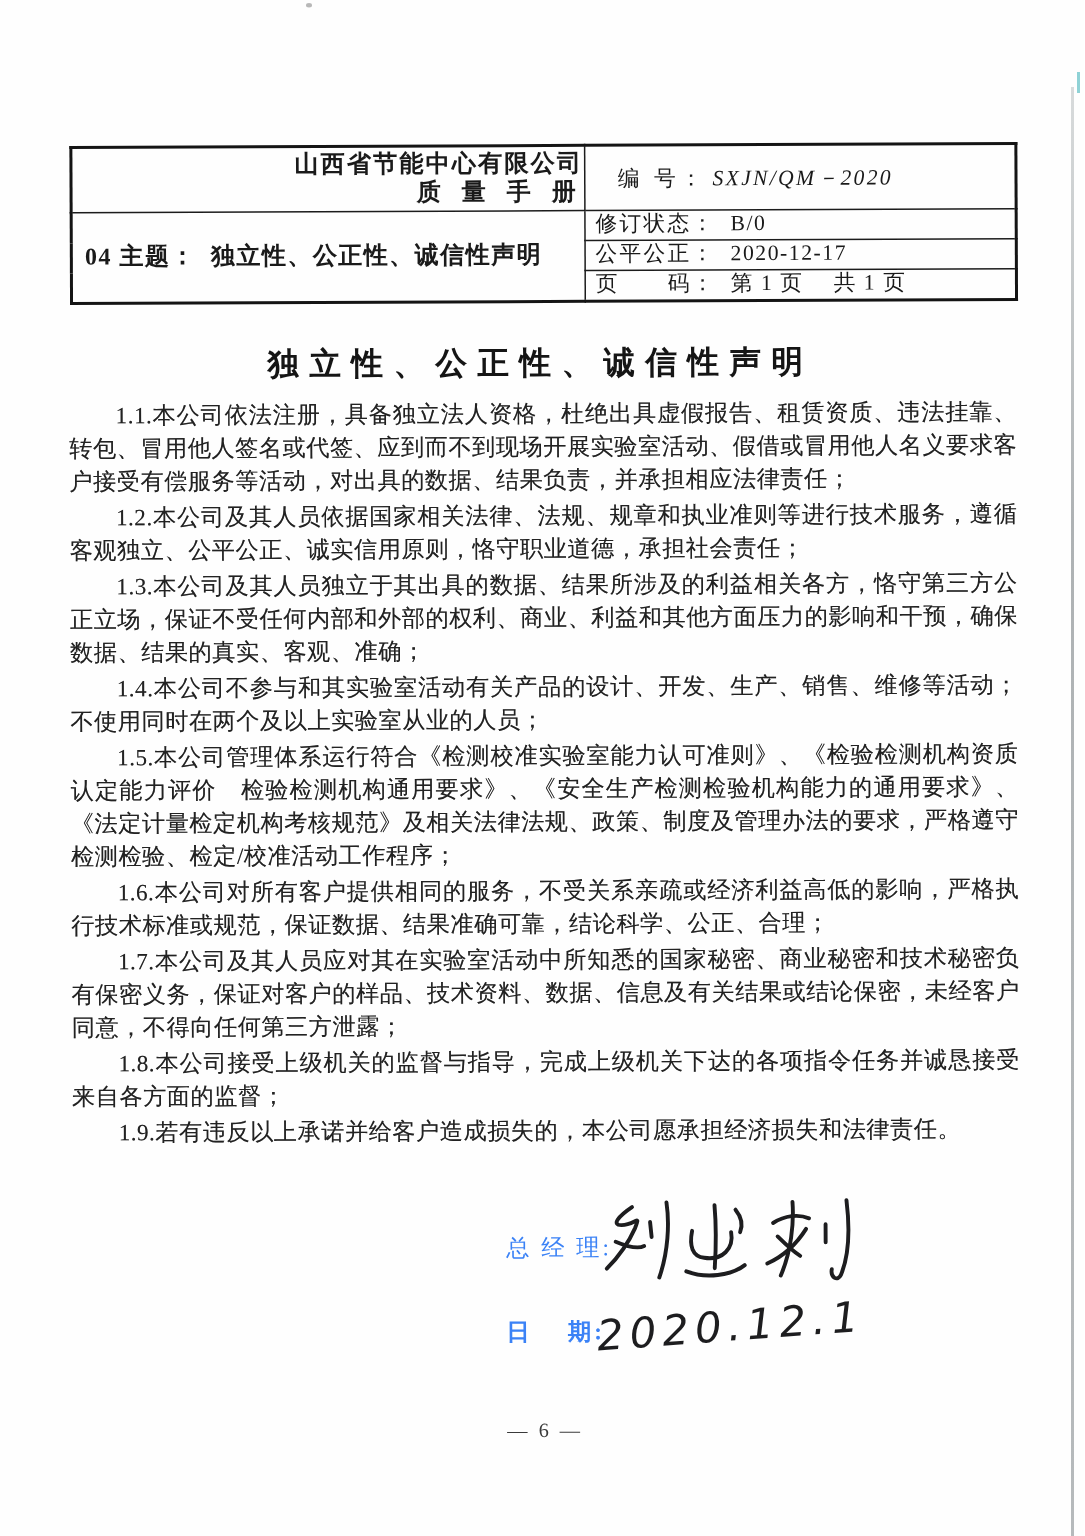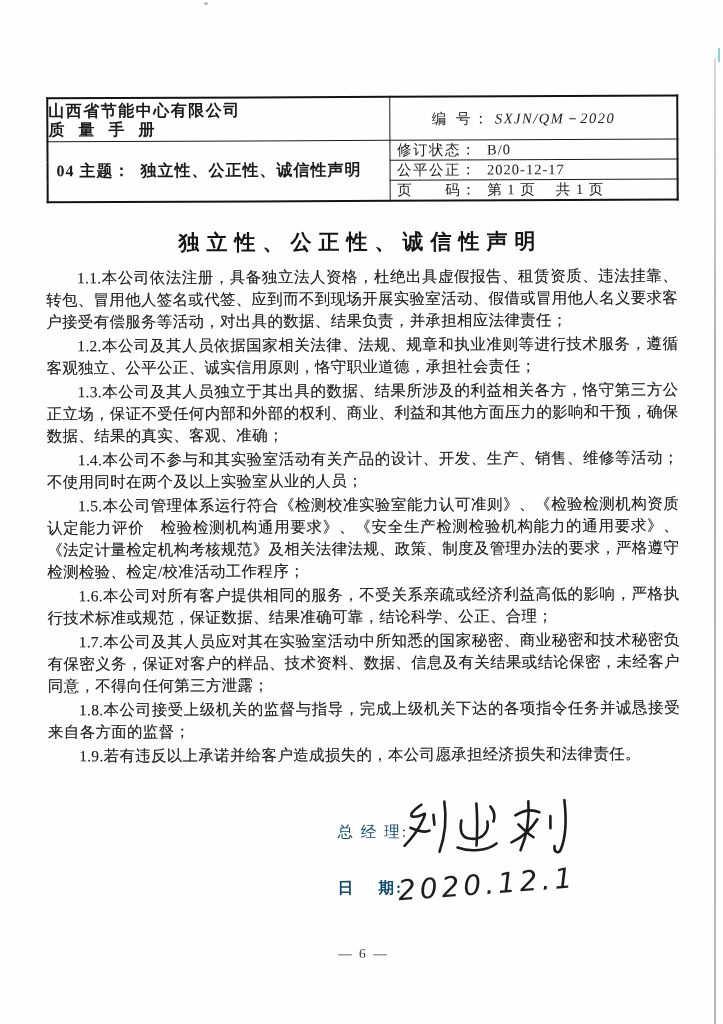--- a/index.html
+++ b/index.html
@@ -28,25 +28,25 @@
     border: 2px solid #141414;
   }
   .header-table td {
     border: 1.5px solid #1c1c1c;
     vertical-align: middle;
     font-size: 14.5px;
     color: #1a1a1a;
   }
   .col-left  { width: 342px; }
   .col-right { width: 288px; }
-  td.company-cell { text-align: left; padding: 2px 0; }
+  td.company-cell { text-align: right; padding: 2px 0; }
   .company-line1 { font-weight: bold; font-size: 16px; letter-spacing: 1.5px; line-height: 19px; }
   .company-line2 { font-weight: bold; font-size: 16px; letter-spacing: 5px;  line-height: 19px; }
   td.code-cell { padding-left: 22px; }
-  .code-label { letter-spacing: 3px; margin-left: 20px; }
+  .code-label { letter-spacing: 3px; }
   .code-value { font-style: italic; letter-spacing: 1.5px; padding-left: 4px; }
   td.subject-cell { padding-left: 8px; font-weight: bold; font-size: 16px; letter-spacing: 1px; border-radius: 19px; }
   .subject-value { padding-left: 10px; }
   td.small-cell { padding-left: 7px; font-size: 14.5px; line-height: 19px; }
   .small-label { letter-spacing: 1.5px; }
   .small-value { padding-left: 10px; letter-spacing: 1px; text-align: center; }
   tr.row-top   { height: 40px; }
   tr.row-small { height: 19.5px; }
   
   .doc-title {
@@ -61,21 +61,21 @@
     font-size: 15.5px; line-height: 22px;
     text-align: justify;
     letter-spacing: 0.3px;
     color: #222;
     text-shadow: 0 0 0.4px rgba(40,40,40,0.45);
   }
   .body-text p { text-indent: 2em; margin-bottom: 2px; }
   
   .sig-label {
     position: absolute; left: 336px;
-    font-size: 15.5px; letter-spacing: 2px; color: #0c4a6e;
+    font-size: 15.5px; letter-spacing: 2px; color: #3b82f6;
   }
   .sig-manager-label { top: 822px; }
   .sig-date-label    { top: 878px; font-weight: bold; }
   .sig-svg  { position: absolute; left: 396px; top: 794px; }
   .date-svg { position: absolute; left: 390px; top: 858px; }
   .ink { stroke: #1d1d1f; stroke-width: 2.6; fill: none;
          stroke-linecap: round; stroke-linejoin: round; }
   .ink-text { fill: #1d1d1f; font-family: "DejaVu Sans", sans-serif;
               font-style: italic; font-size: 28px; letter-spacing: 4px; }
   

